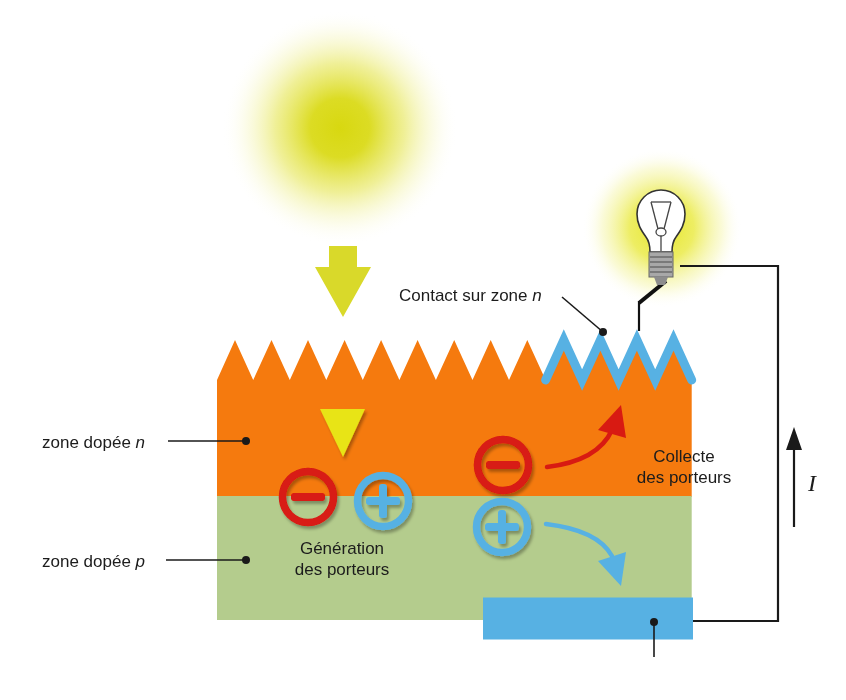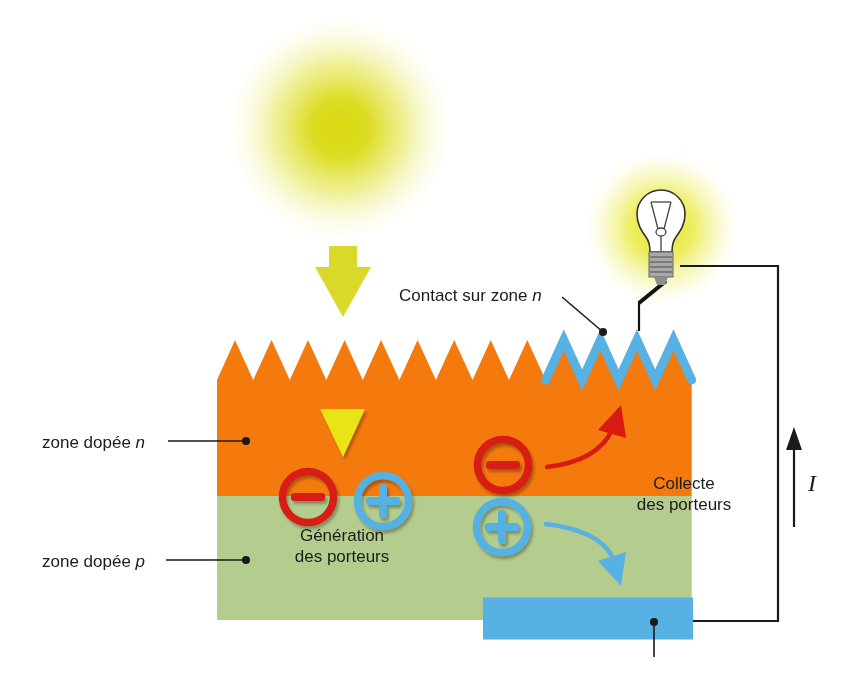--- a/index.html
+++ b/index.html
@@ -139,26 +139,26 @@
   </div>
 
   <div class="lbl" style="left:42px;top:432px;text-align:center;">
     <span>zone dopée </span><i>n</i>
   </div>
 
   <div class="lbl" style="left:42px;top:551px;">
     <span>zone dopée </span><i>p</i>
   </div>
 
-  <div class="lbl centered" style="left:272px;top:525px;width:140px;">
+  <div class="lbl centered" style="left:272px;top:538px;width:140px;">
     <div>Génération</div>
     <div>des porteurs</div>
   </div>
 
-  <div class="lbl centered" style="left:619px;top:473px;width:130px;">
+  <div class="lbl centered" style="left:619px;top:446px;width:130px;">
     <div>Collecte</div>
     <div>des porteurs</div>
   </div>
 
 
   <div class="current-label" style="left:808px;top:470px;">I</div>
 
 </div>
 
 </body></html>

